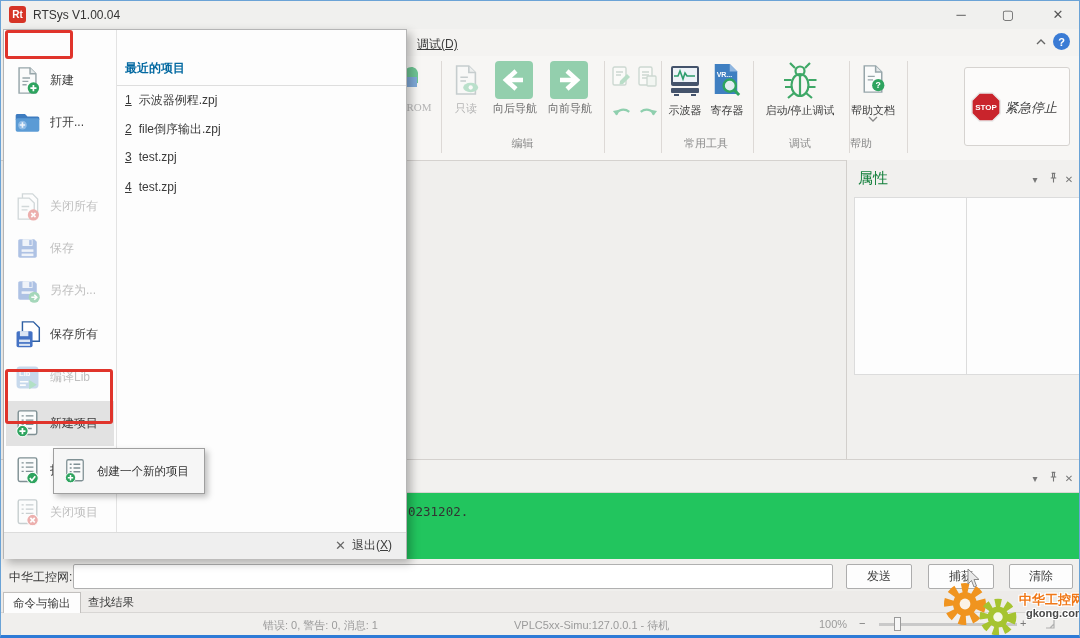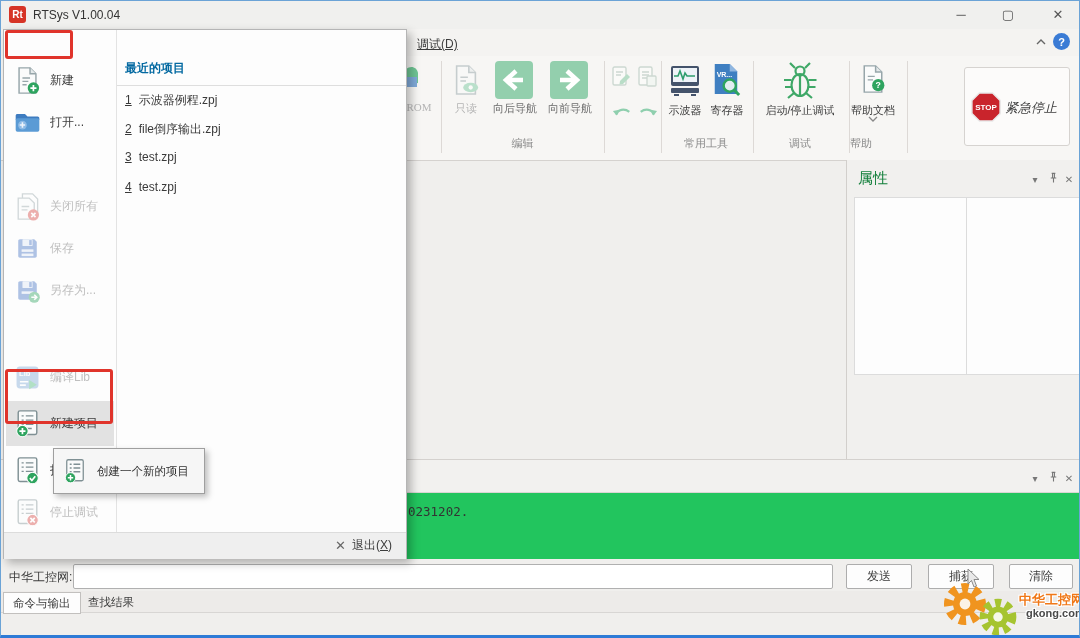--- a/index.html
+++ b/index.html
@@ -224,20 +224,32 @@
   <div class="abs" style="left:8px;top:568px;font-size:12px;color:#3c3c3c;">中华工控网:</div>
   <div class="abs" style="left:72px;top:563px;width:760px;height:25px;background:#fff;border:1px solid #b0b0b0;border-radius:2px;box-sizing:border-box;"></div>
   <div class="cbtn" style="left:845px;width:66px;">发送</div>
   <div class="cbtn" style="left:927px;width:66px;">捕获</div>
   <div class="cbtn" style="left:1008px;width:64px;">清除</div>
 
   <div class="abs" style="left:0;top:590px;width:1080px;height:22px;background:#edebe9;border-bottom:1px solid #d8d6d4;box-sizing:border-box;"></div>
   <div class="btab active" style="left:2px;">命令与输出</div>
   <div class="btab" style="left:78px;">查找结果</div>
 
+  <div class="abs" style="left:0;top:612px;width:1080px;height:23px;background:#f0efed;">
+    <div class="sbtext" style="left:262px;top:5px;">错误: 0, 警告: 0, 消息: 1</div>
+    <div class="sbtext" style="left:513px;top:5px;">VPLC5xx-Simu:127.0.0.1 - 待机</div>
+    <div class="sbtext" style="left:818px;top:5px;">100%</div>
+    <div class="sbtext" style="left:858px;top:4px;color:#777;">−</div>
+    <div class="abs" style="left:878px;top:10px;width:138px;height:3px;background:#c9c9c9;"></div>
+    <div class="abs" style="left:893px;top:4px;width:7px;height:14px;background:#f7f7f7;border:1px solid #9a9a9a;box-sizing:border-box;"></div>
+    <div class="sbtext" style="left:1019px;top:4px;color:#777;">+</div>
+    <svg class="abs" style="left:1044px;top:6px;" width="10" height="10" viewBox="0 0 10 10">
+      <path d="M9 1 L9 9 L1 9 M9 5 L5 9" stroke="#b0b0b0" stroke-width="1.2" fill="none"></path>
+    </svg>
+  </div>
 
   <div class="filemenu">
     <div class="abs" style="left:112px;top:0;width:1px;height:502px;background:#e3e3e3;"></div>
 
     <div class="menu-item" style="top:72px;">
       <svg class="mi" viewBox="0 0 32 32">
         <path d="M2 8 c0-1.2.9-2 2-2 h9 l3 3 h12 c1.1 0 2 .9 2 2 v2 H2 z" fill="#3e7cc0"></path>
         <rect x="2" y="11" width="28" height="16" rx="2" fill="#5b9bd5"></rect>
         <circle cx="10" cy="19" r="5.2" fill="#8ebbe6"></circle>
         <path d="M10 15.8 v6.4 M6.8 19 h6.4" stroke="#eef4fb" stroke-width="1.9"></path>
@@ -284,20 +296,30 @@
         <path d="M5 7 c0-1.1.9-2 2-2 h17 l3 3 v17 c0 1.1-.9 2-2 2 H7 c-1.1 0-2-.9-2-2 z" fill="#4472c4"></path>
         <rect x="10" y="5" width="12" height="8" rx="1" fill="#dce6f4"></rect>
           <rect x="18" y="6" width="3" height="6" fill="#4472c4"></rect>
         <rect x="9" y="17" width="14" height="3" fill="#dce6f4"></rect>
         <circle cx="24" cy="24" r="6.6" fill="#2ea45f"></circle>
           <path d="M20.5 24 h6 M24 21 l3 3 -3 3" stroke="#fff" stroke-width="1.9" fill="none"></path>
       </svg>
       <span class="lbl">另存为...</span>
     </div>
 
+    <div class="menu-item" style="top:284px;">
+      <svg class="mi" viewBox="0 0 32 32">
+        <path d="M10 1 h13 l7 7 v16 H10 z" fill="#fff" stroke="#2e5fa3" stroke-width="1.7"></path>
+        <rect x="3" y="12" width="19" height="19" rx="2" fill="#4472c4"></rect>
+        <rect x="7" y="12" width="10" height="6" fill="#dce6f4"></rect>
+        <rect x="6" y="22" width="13" height="3" fill="#dce6f4"></rect>
+          <rect x="6" y="27" width="13" height="2.5" fill="#dce6f4"></rect>
+      </svg>
+      <span class="lbl">保存所有</span>
+    </div>
 
     <div class="menu-item disabled" style="top:327px;">
       <svg class="mi" viewBox="0 0 32 32">
         <rect x="3" y="3" width="26" height="26" rx="4" fill="#7ea8d6"></rect>
         <text x="6" y="14" font-size="9" fill="#fff" font-weight="bold">Lib</text>
         <path d="M7 21 h10 M7 25 h7" stroke="#fff" stroke-width="2"></path>
         <path d="M18 19 l9 5.5 -9 5.5 z" fill="#49b97a"></path>
       </svg>
       <span class="lbl">编译Lib</span>
     </div>
@@ -322,21 +344,21 @@
       <span class="lbl">打开项目</span>
     </div>
 
     <div class="menu-item disabled" style="top:462px;">
       <svg class="mi" viewBox="0 0 32 34">
         <rect x="5" y="2" width="22" height="28" rx="2" fill="#fafbfb" stroke="#7f9094" stroke-width="1.7"></rect>
         <path d="M9 8 h2.5 M14 8 h9 M9 13 h2.5 M14 13 h9 M9 18 h2.5 M14 18 h9" stroke="#7f9094" stroke-width="1.7"></path>
         <circle cx="22" cy="26" r="6.8" fill="#d64541" stroke="#fff" stroke-width="1.2"></circle>
         <path d="M19.4 23.4 l5.2 5.2 M24.6 23.4 l-5.2 5.2" stroke="#fff" stroke-width="2"></path>
       </svg>
-      <span class="lbl">停止调试</span>
+      <span class="lbl">关闭项目</span>
     </div>
 
     <div class="abs" style="left:121px;top:30px;font-size:12px;font-weight:bold;color:#0369a1;">最近的项目</div>
     <div class="abs" style="left:113px;top:55px;width:289px;height:1px;background:#dedede;"></div>
     <div class="recent-item" style="top:62px;">
       <span class="num">1</span><span>示波器例程.zpj</span>
     </div>
     <div class="recent-item" style="top:91px;">
       <span class="num">2</span><span>file倒序输出.zpj</span>
     </div>

